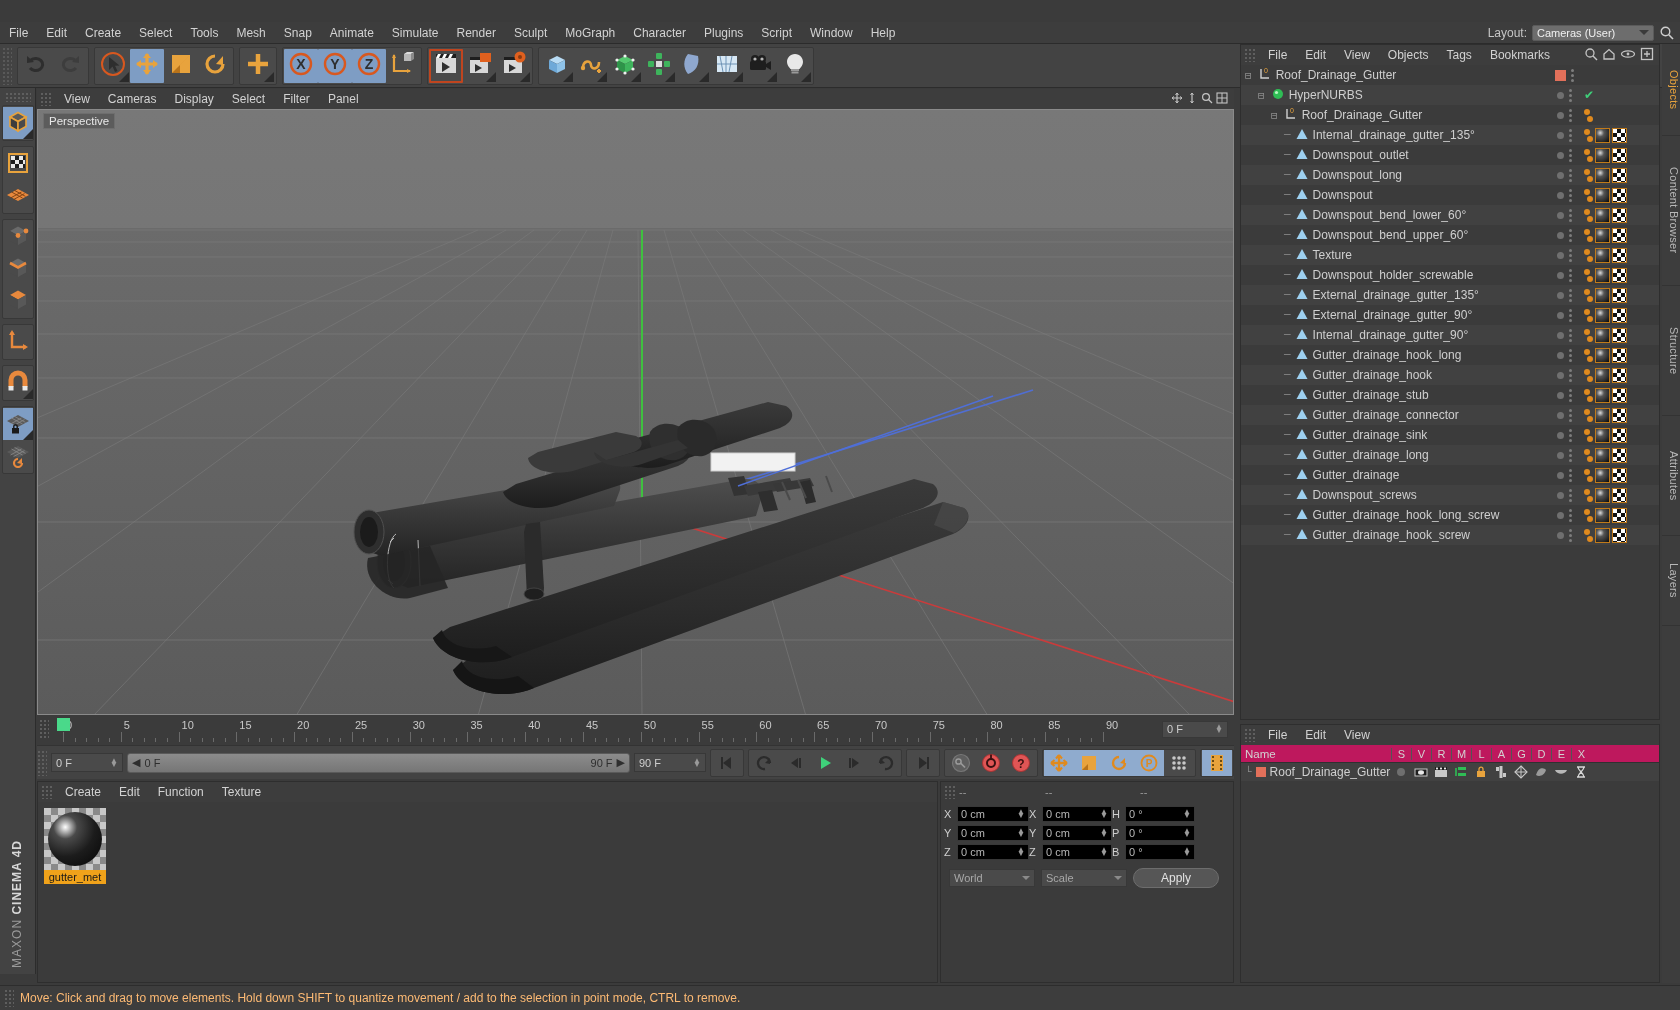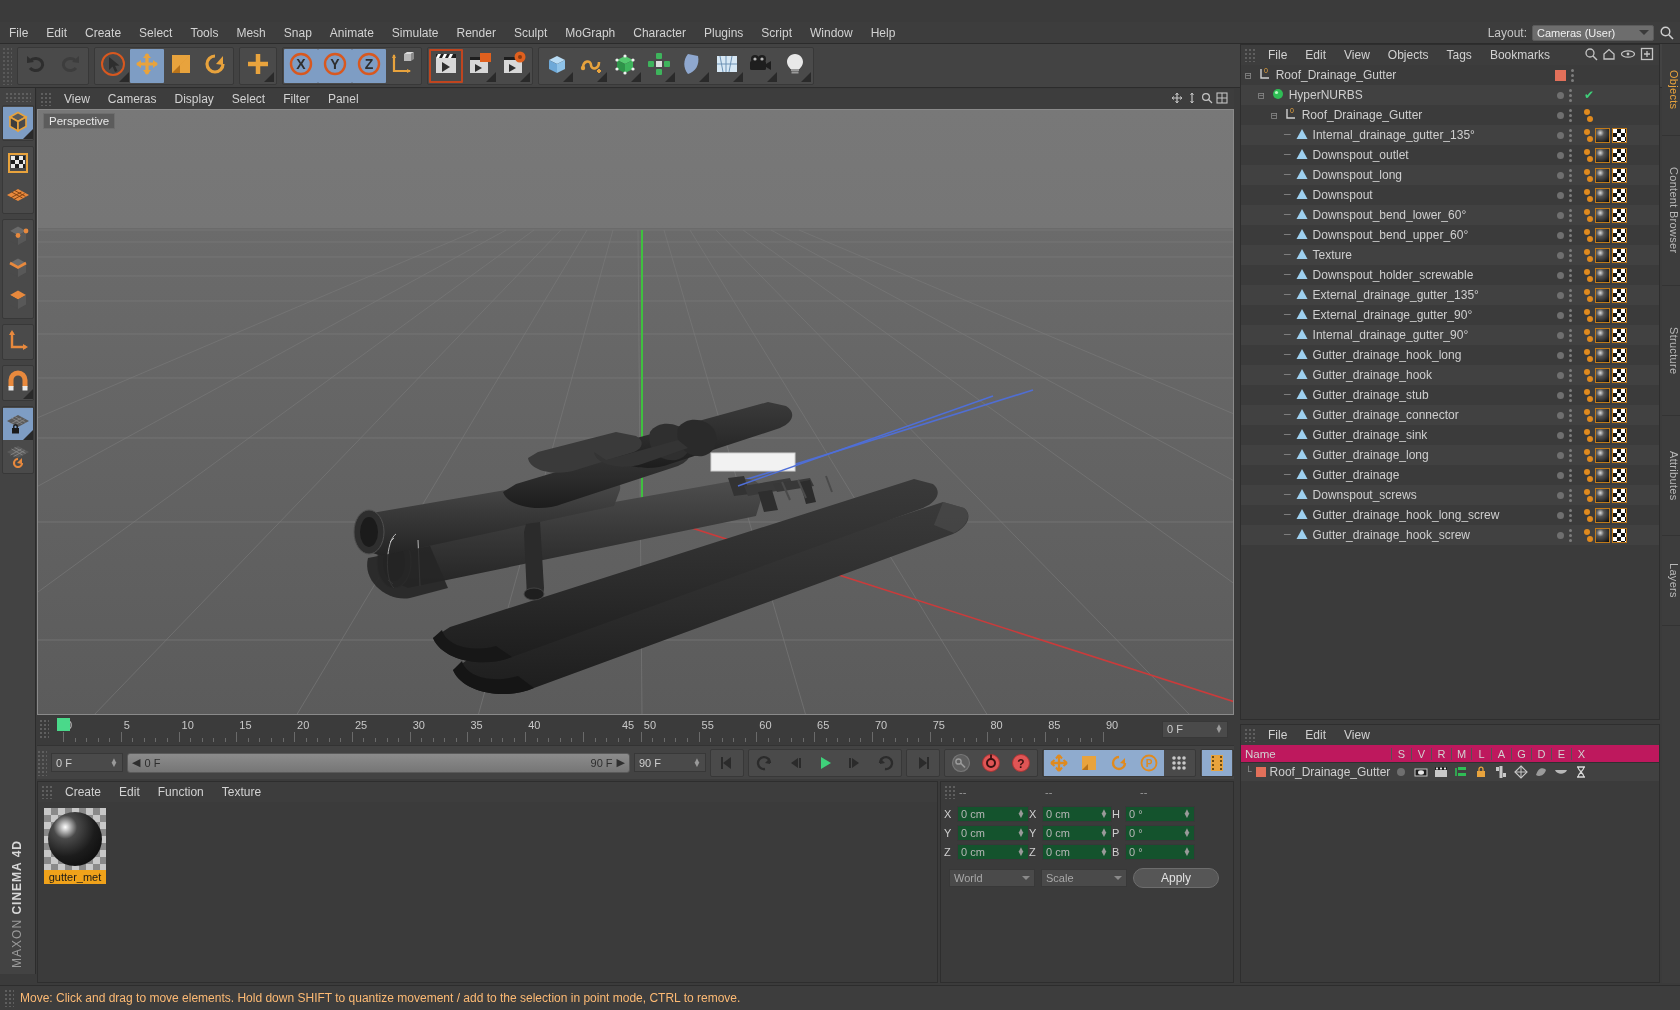--- a/index.html
+++ b/index.html
@@ -184,21 +184,21 @@
               padding:1px 0; margin-top:0px; }
 
   
   .coordmgr { position:absolute; left:940px; top:781px; width:294px; height:202px;
               background:#3b3b3b; border:1px solid #2e2e2e; }
   .cm-head { height:20px; display:flex; align-items:center; gap:0px; }
   .cm-head .dash { font-size:11px; color:#9a9a9a; }
   .cm-rows { padding:3px 3px 0 3px; }
   .cm-row { display:flex; align-items:center; height:18px; margin-bottom:1px; }
   .cm-lab { width:13px; font-size:11px; color:#cfcfcf; text-align:left; }
-  .cm-in { height:16px; background:#14532d; border:1px solid #383838; display:flex;
+  .cm-in { height:16px; background:#000000; border:1px solid #383838; display:flex;
            align-items:center; padding:0 3px; font-size:11px; color:#b6b6b6; }
   .cm-foot { display:flex; align-items:center; gap:6px; padding:6px 8px; }
   .cm-sel { width:86px; height:18px; background:#4a4a4a; border:1px solid #383838;
             display:flex; align-items:center; padding:0 4px; font-size:11px; color:#a8a8a8;}
   .cm-sel .caret { margin-left:auto; width:0;height:0;border-left:4px solid transparent;
     border-right:4px solid transparent;border-top:4px solid #8a8a8a;}
   .cm-apply { width:86px; height:20px; border-radius:10px; background:#565656;
               border:1px solid #6d6d6d; color:#e2e2e2; font-size:12px;
               display:flex;align-items:center;justify-content:center;}
 
@@ -825,21 +825,21 @@
         <div class="tl-tick" style="left: 441.556px; height: 4px;"></div>
         <div class="tl-tick" style="left: 453.111px; height: 4px;"></div>
         <div class="tl-tick" style="left: 464.667px; height: 4px;"></div>
         <div class="tl-tick" style="left: 476.222px; height: 10px;"></div>
         <div class="tl-num" style="left: 479.222px;">40</div>
         <div class="tl-tick" style="left: 487.778px; height: 4px;"></div>
         <div class="tl-tick" style="left: 499.333px; height: 4px;"></div>
         <div class="tl-tick" style="left: 510.889px; height: 4px;"></div>
         <div class="tl-tick" style="left: 522.444px; height: 4px;"></div>
         <div class="tl-tick" style="left: 534px; height: 10px;"></div>
-        <div class="tl-num" style="left: 537px; margin-left: 36px;">45</div>
+        <div class="tl-num" style="left: 537px;">45</div>
         <div class="tl-tick" style="left: 545.556px; height: 4px;"></div>
         <div class="tl-tick" style="left: 557.111px; height: 4px;"></div>
         <div class="tl-tick" style="left: 568.667px; height: 4px;"></div>
         <div class="tl-tick" style="left: 580.222px; height: 4px;"></div>
         <div class="tl-tick" style="left: 591.778px; height: 10px;"></div>
         <div class="tl-num" style="left: 594.778px;">50</div>
         <div class="tl-tick" style="left: 603.333px; height: 4px;"></div>
         <div class="tl-tick" style="left: 614.889px; height: 4px;"></div>
         <div class="tl-tick" style="left: 626.444px; height: 4px;"></div>
         <div class="tl-tick" style="left: 638px; height: 4px;"></div>

